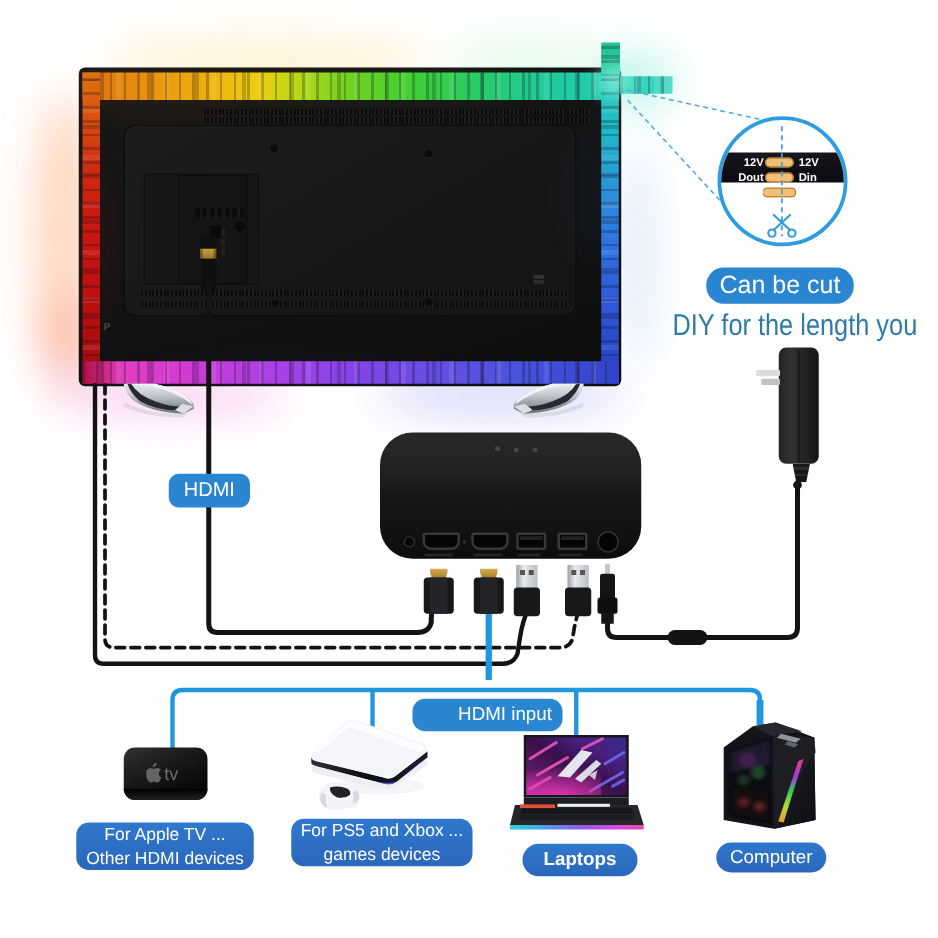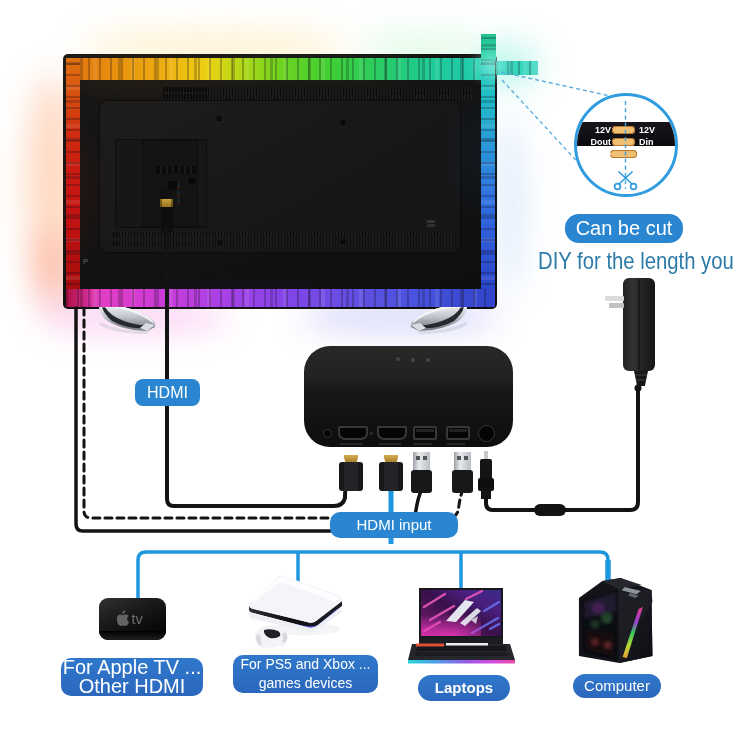--- a/index.html
+++ b/index.html
@@ -222,22 +222,22 @@
       <path d="M55,76 L42,88"></path>
       <circle cx="40.5" cy="90.5" r="2.9"></circle>
       <circle cx="56.5" cy="90.5" r="2.9"></circle>
     </g>
   </svg>
 </div>
 
 <div class="pill" style="left:565px;top:214px;width:118px;height:29px;border-radius:14px;font-size:20px;line-height:29px;">Can be cut</div>
 <div class="abs" style="left:538px;top:247px;color:#2d7ba9;font-size:24px;white-space:nowrap;transform:scaleX(0.845);transform-origin:0 0;">DIY for the length you</div>
 <div class="pill" style="left:135px;top:379px;width:65px;height:27px;border-radius:8px;font-size:16px;line-height:27px;">HDMI</div>
-<div class="pill" style="left:330px;top:512px;width:128px;height:26px;border-radius:10px;font-size:15px;line-height:26px;">HDMI input</div>
-<div class="devlabel" style="left:61px;top:658px;width:142px;height:38px;font-size:20px;line-height:19px;">For Apple TV ...<br>Other HDMI devices</div>
+<div class="pill" style="left:330px;top:559px;width:92px;height:26px;border-radius:10px;font-size:15px;line-height:26px;padding-left:28px;">HDMI input</div>
+<div class="devlabel" style="left:61px;top:658px;width:142px;height:38px;font-size:14px;line-height:19px;">For Apple TV ...<br>Other HDMI devices</div>
 <div class="devlabel" style="left:233px;top:655px;width:145px;height:38px;font-size:14px;line-height:19px;">For PS5 and Xbox ...<br>games devices</div>
 <div class="devlabel" style="left:418px;top:675px;width:92px;height:26px;border-radius:13px;font-size:15px;line-height:26px;font-weight:bold;">Laptops</div>
 <div class="devlabel" style="left:573px;top:674px;width:88px;height:24px;border-radius:12px;font-size:15px;line-height:24px;">Computer</div>
 
 <div class="abs" style="left:99px;top:598px;width:67px;height:42px;border-radius:9px;background:linear-gradient(155deg,#313131 0%,#1a1a1a 40%,#0a0a0a 75%,#050505 100%);">
   <div class="abs" style="left:0;bottom:0;width:67px;height:9px;border-radius:0 0 9px 9px;background:linear-gradient(#000,#1a1a1a 80%);"></div>
   <svg class="abs" style="left:18px;top:10px;" width="36" height="20" viewBox="0 0 40 22">
     <path d="M11.2,12.1 c0,-2.2 1.8,-3.2 1.9,-3.3 c-1,-1.5 -2.6,-1.7 -3.2,-1.7 c-1.4,-0.1 -2.6,0.8 -3.3,0.8 c-0.7,0 -1.7,-0.8 -2.8,-0.8 c-1.4,0 -2.8,0.8 -3.5,2.1 c-1.5,2.6 -0.4,6.5 1.1,8.6 c0.7,1 1.6,2.2 2.7,2.1 c1.1,0 1.5,-0.7 2.8,-0.7 c1.3,0 1.7,0.7 2.8,0.7 c1.2,0 1.9,-1 2.6,-2.1 c0.8,-1.2 1.2,-2.4 1.2,-2.4 C13.4,15.3 11.2,14.5 11.2,12.1 Z M8.3,5.1 c0.6,-0.7 1,-1.8 0.9,-2.8 c-0.9,0 -1.9,0.6 -2.5,1.3 C6.1,4.3 5.6,5.4 5.8,6.4 C6.8,6.5 7.7,5.9 8.3,5.1 Z" fill="#646464"></path>
     <text x="16" y="18" font-family="Liberation Sans,sans-serif" font-size="16" fill="#6e6e6e">tv</text>
   </svg>

